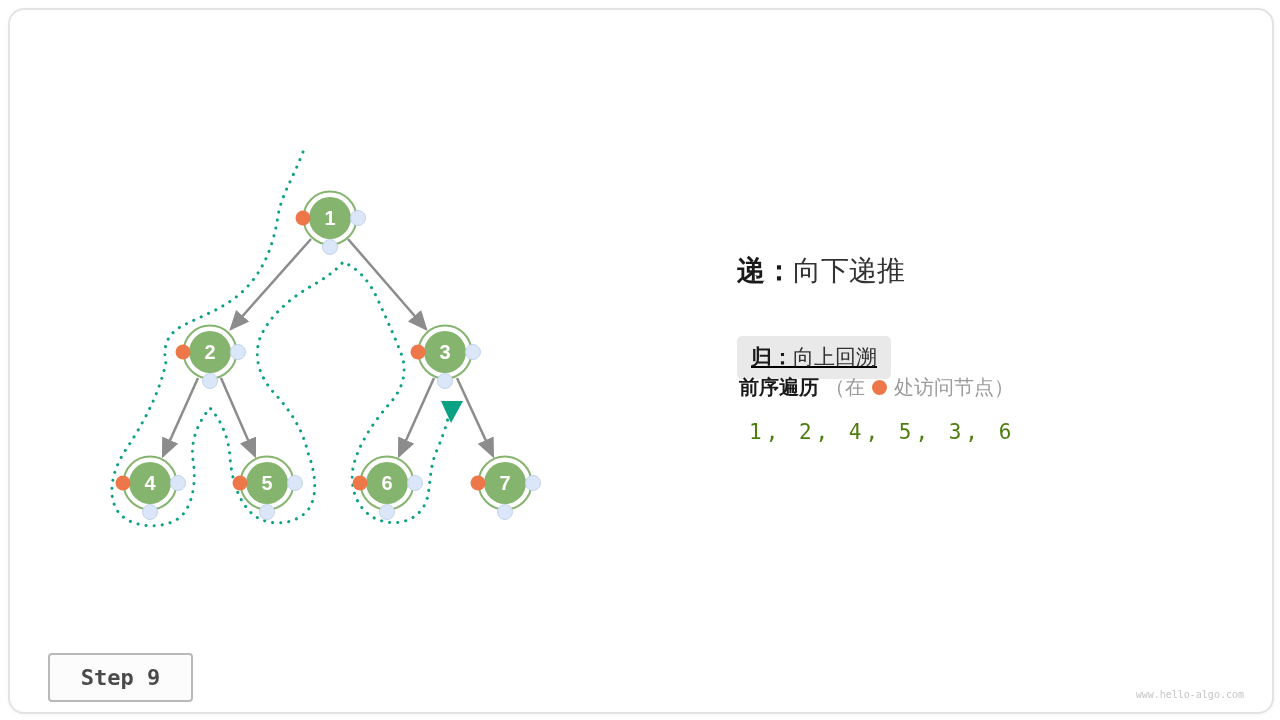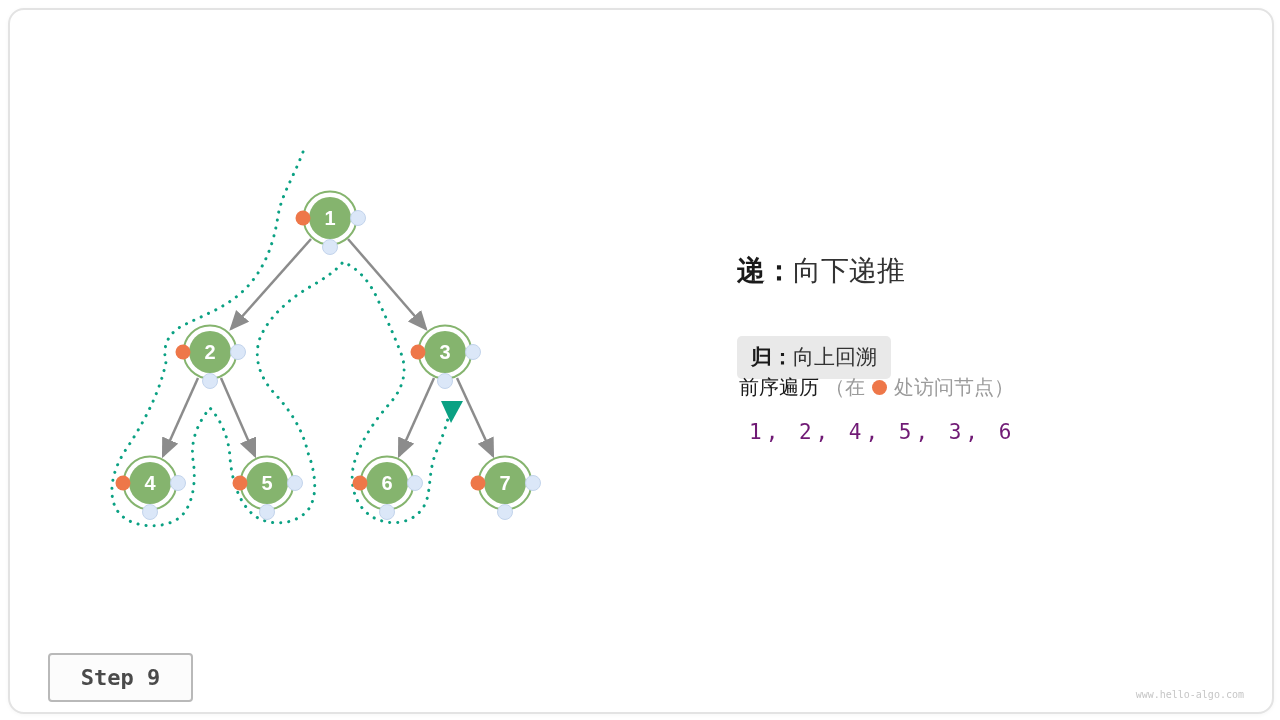--- a/index.html
+++ b/index.html
@@ -40,45 +40,46 @@
   .legend-term { font-weight: bold; color: #1a1a1a; }
   .legend-desc { color: #333; }
   .gui-box {
     position: absolute;
     left: 0; top: 326px;
     background: #e9e9e9;
     border-radius: 5px;
     padding: 7px 14px 8px 14px;
     font-size: 21px;
     white-space: nowrap;
+    text-decoration: underline;
   }
   .traversal-line {
     position: absolute;
     left: 2px; top: 364px;
     font-size: 20px;
     white-space: nowrap;
     display: flex;
     align-items: center;
   }
-  .traversal-title { font-weight: normal; color: #1a1a1a; margin-right: 6px; }
+  .traversal-title { font-weight: bold; color: #1a1a1a; margin-right: 6px; }
   .traversal-note { color: #9b9b9b; display: flex; align-items: center; }
   .inline-orange-dot {
     display: inline-block;
     width: 15px; height: 15px;
     border-radius: 50%;
     background: #ee7749;
     margin: 0 7px;
   }
   .sequence-line {
     position: absolute;
     left: 12px; top: 410px;
     font-family: "DejaVu Sans Mono", monospace;
     font-size: 21px;
     letter-spacing: 4px;
-    color: #701a75;
+    color: #4d7c0f;
     white-space: nowrap;
   }
   .step-box {
     position: absolute;
     left: 38px; top: 643px;
     width: 141px; height: 45px;
     background: #fcfcfc;
     border: 2px solid #b9b9b9;
     border-radius: 4px;
     display: flex;

